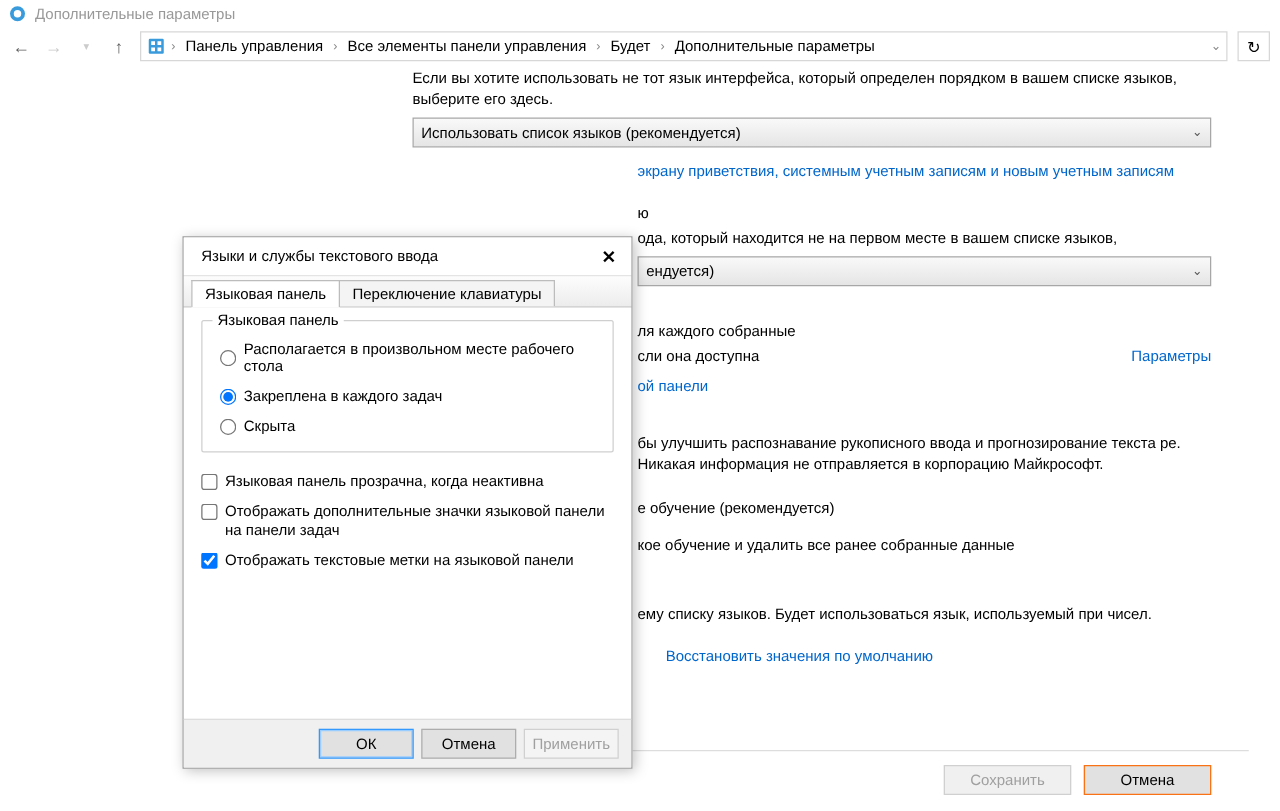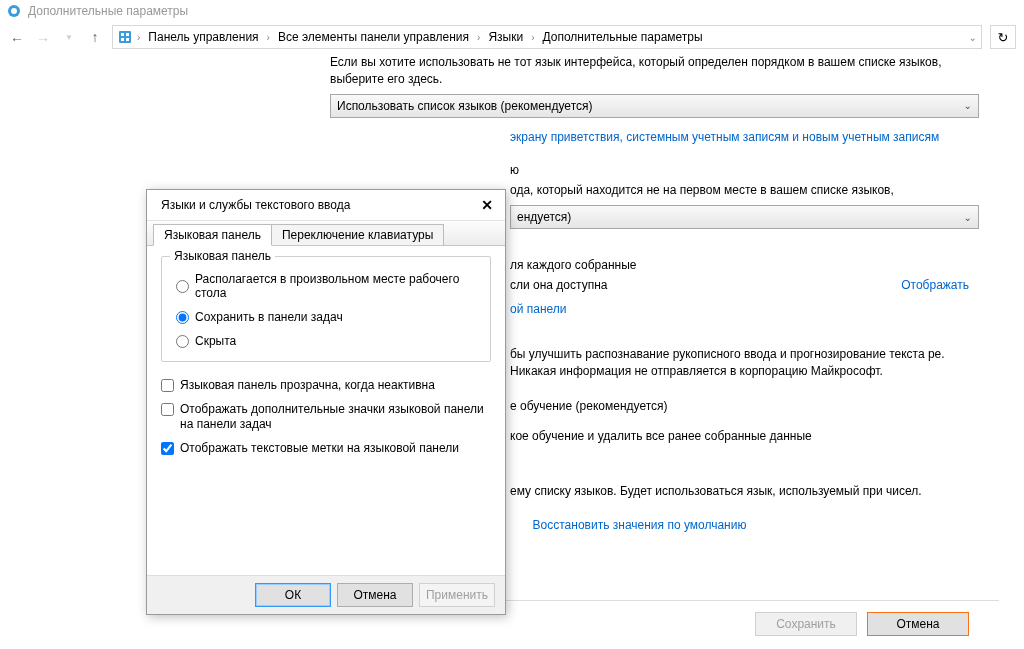--- a/index.html
+++ b/index.html
@@ -81,21 +81,21 @@
   color:#000;
   padding: 4px 0 2px 50px;
 }
 .section-text {
   font-size: 12px;
   color:#000;
   padding: 2px 20px 6px 50px;
   line-height: 1.4;
 }
 .dropdown {
-  margin: 0 20px 10px 50px;
+  margin: 0 30px 10px 50px;
   height: 22px;
   border:1px solid #a7a7a7;
   background: linear-gradient(#f9f9f9,#e5e5e5);
   display:flex; align-items:center;
   padding:0 6px;
   justify-content:space-between;
   cursor:pointer;
 }
 .dropdown .dd-caret{ color:#555; font-size:10px;}
 .link-row{
@@ -290,21 +290,21 @@
           <rect x="9" y="4" width="3" height="3" fill="#fff"></rect>
           <rect x="4" y="9" width="3" height="3" fill="#fff"></rect>
           <rect x="9" y="9" width="3" height="3" fill="#fff"></rect>
         </svg>
     </span>
     <span class="sep">›</span>
     <span class="crumb">Панель управления</span>
     <span class="sep">›</span>
     <span class="crumb">Все элементы панели управления</span>
     <span class="sep">›</span>
-    <span class="crumb">Языки</span>
+    <span class="crumb">Будет</span>
     <span class="sep">›</span>
     <span class="crumb">Дополнительные параметры</span>
     <span class="bc-chevron">⌄</span>
   </div>
   <div class="refresh-btn">↻</div>
 </div>
 
 <div class="content-area">
 
   <div class="main-panel">
@@ -322,21 +322,21 @@
      <div class="section-text" style="padding-left:230px;">ода, который находится не на первом месте в вашем списке языков,</div>
      <div class="dropdown" style="margin-left:230px;">
         <span>ендуется)</span>
         <span class="dd-caret">⌄</span>
      </div>
 
      <div style="height:16px;"></div>
      <div class="section-text" style="padding-left:230px; padding-bottom:2px;">ля каждого собранные</div>
      <div class="link-row with-param" style="padding-left:230px;">
        <span style="color:#000;">сли она доступна</span>
-       <span class="param-link">Отображать</span>
+       <span class="param-link">Параметры</span>
      </div>
      <div class="link-row" style="padding-left:230px;">
         <span>ой панели</span>
      </div>
 
      <div style="height:20px;"></div>
      <div class="section-text" style="padding-left:230px;">бы улучшить распознавание рукописного ввода и прогнозирование текста ре. Никакая информация не отправляется в корпорацию Майкрософт.</div>
      <div style="height:10px;"></div>
      <div class="section-text" style="padding-left:230px; padding-bottom:2px;">е обучение (рекомендуется)</div>
      <div style="height:10px;"></div>
@@ -378,21 +378,21 @@
     </div>
     <div class="dialog-body">
       <div class="groupbox">
         <div class="gb-title">Языковая панель</div>
         <div class="radio-row">
           <input type="radio" name="lb" style="">
           <label>Располагается в произвольном месте рабочего стола</label>
         </div>
         <div class="radio-row">
           <input type="radio" name="lb" checked="" style="">
-          <label>Сохранить в панели задач</label>
+          <label>Закреплена в каждого задач</label>
         </div>
         <div class="radio-row">
           <input type="radio" name="lb" style="">
           <label>Скрыта</label>
         </div>
       </div>
       <div class="check-row">
         <input type="checkbox" style="">
         <label>Языковая панель прозрачна, когда неактивна</label>
       </div>

